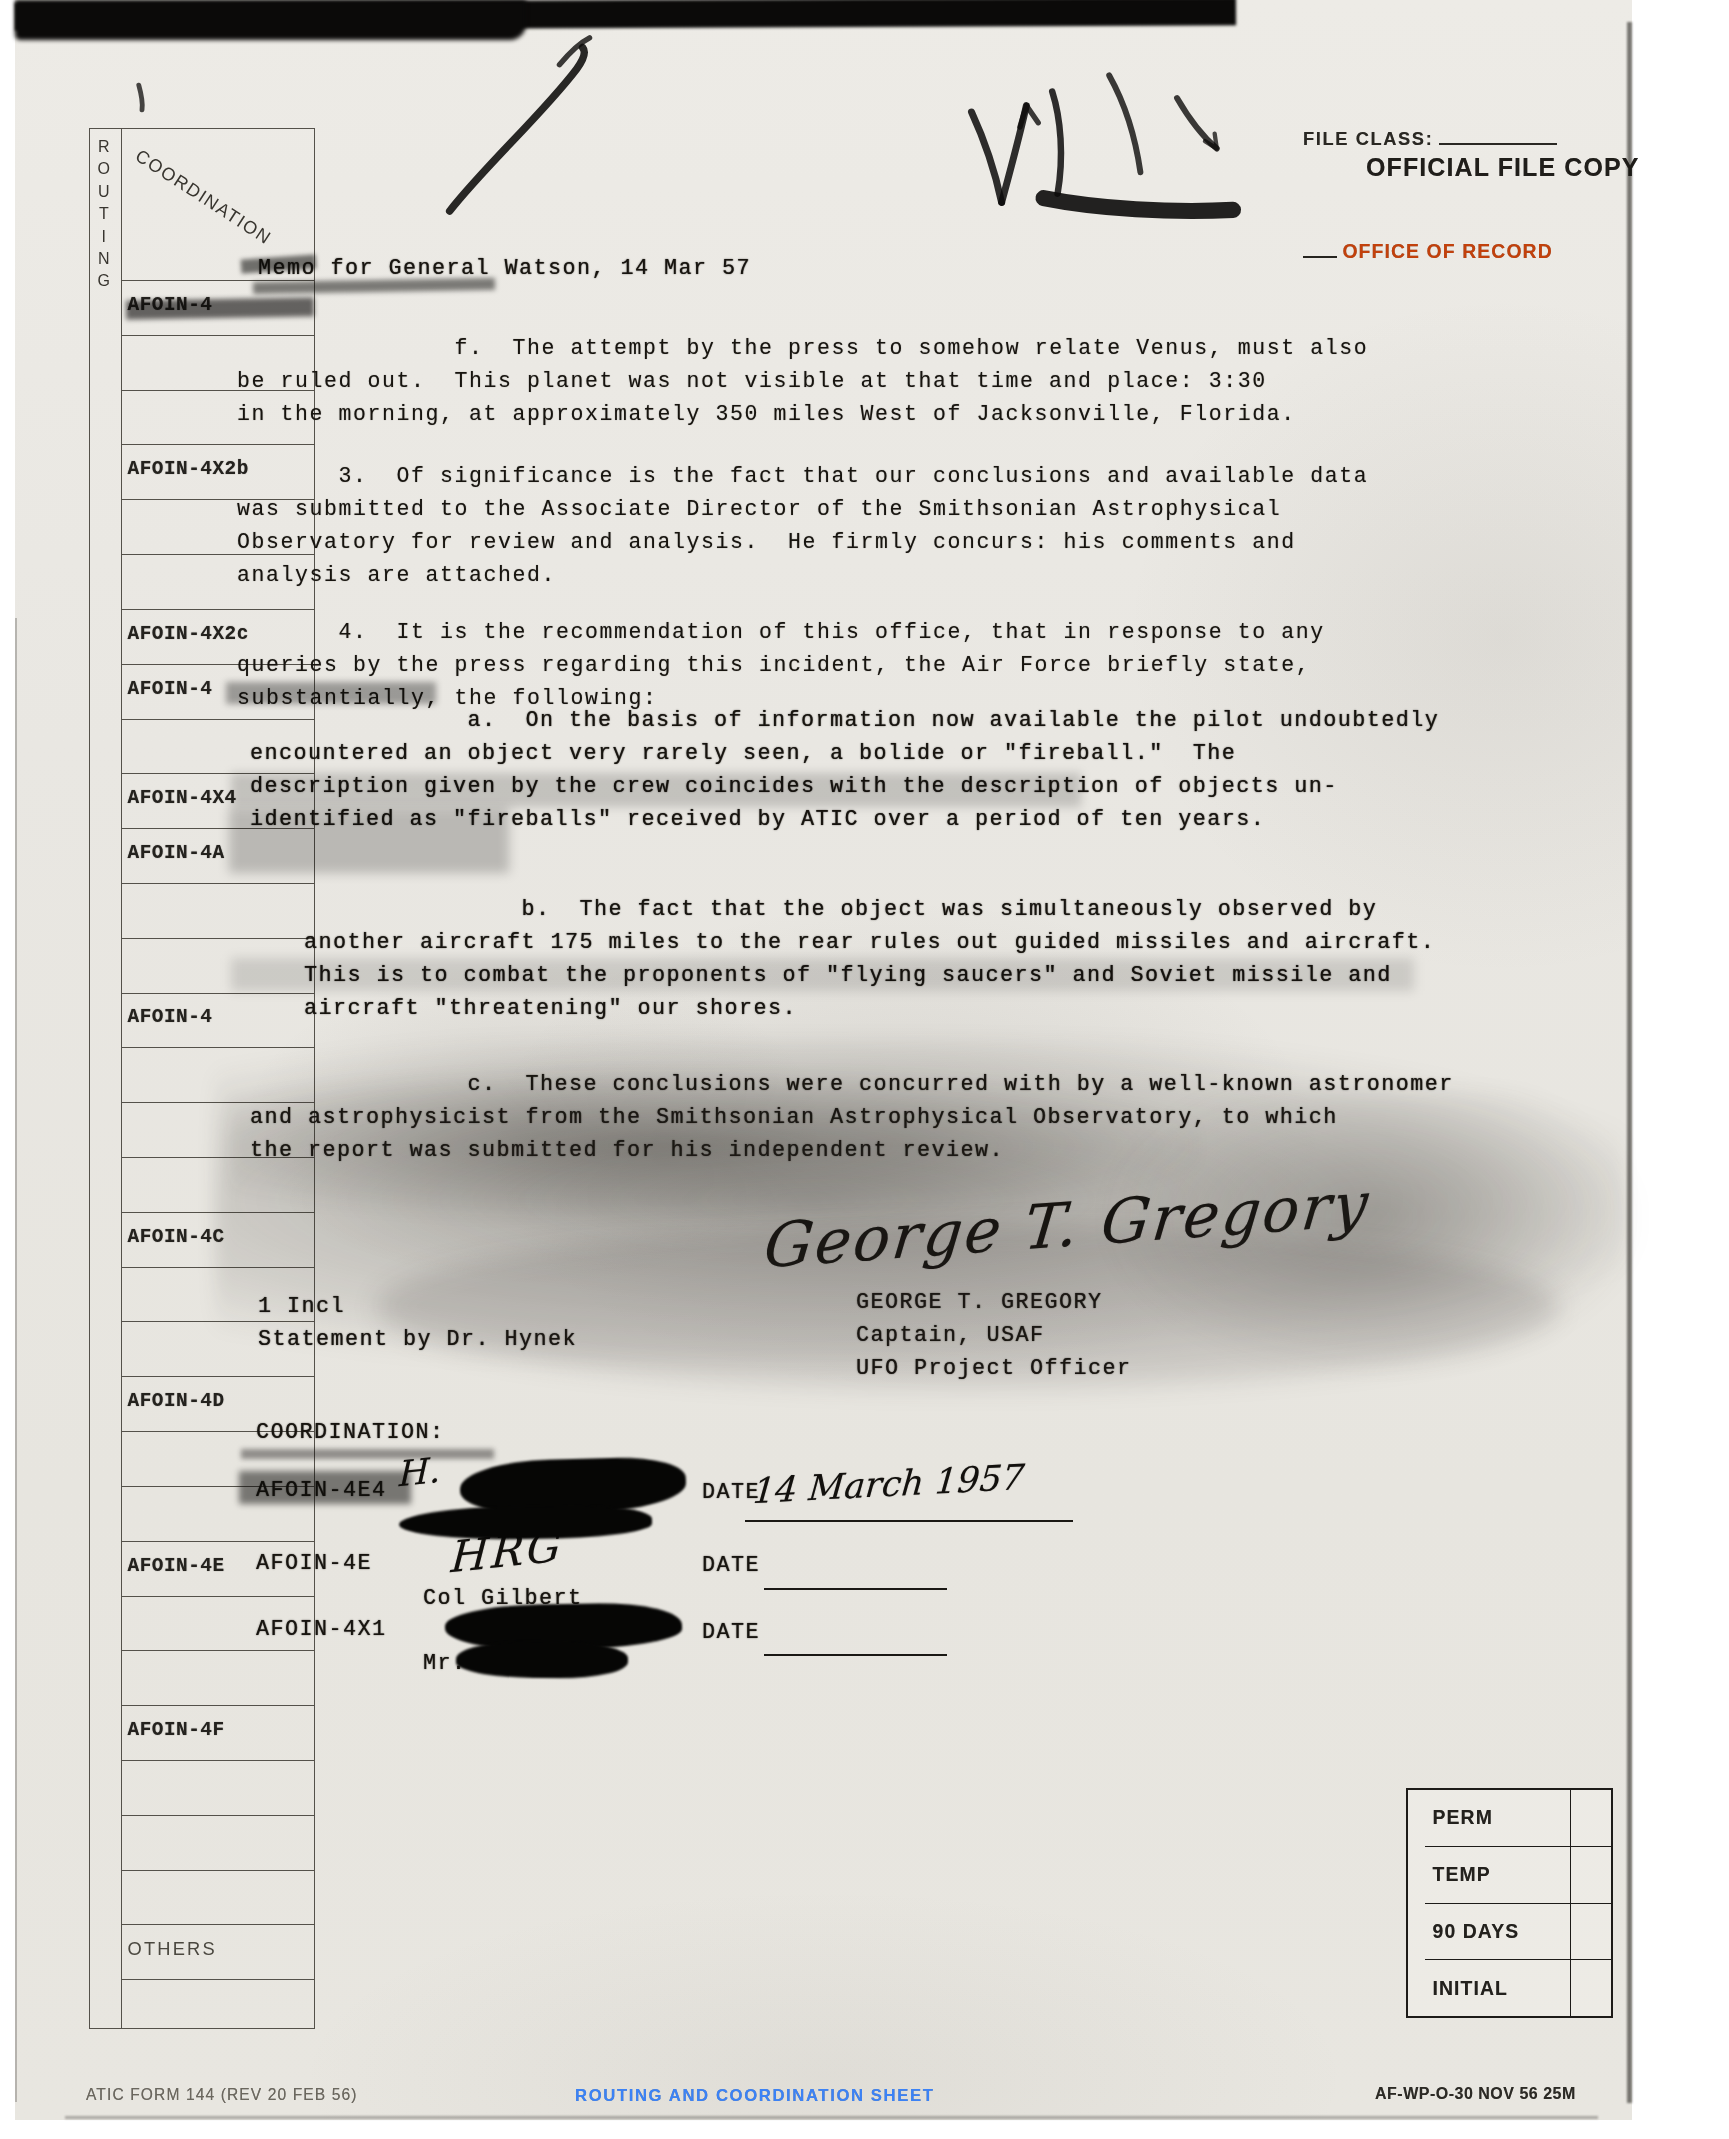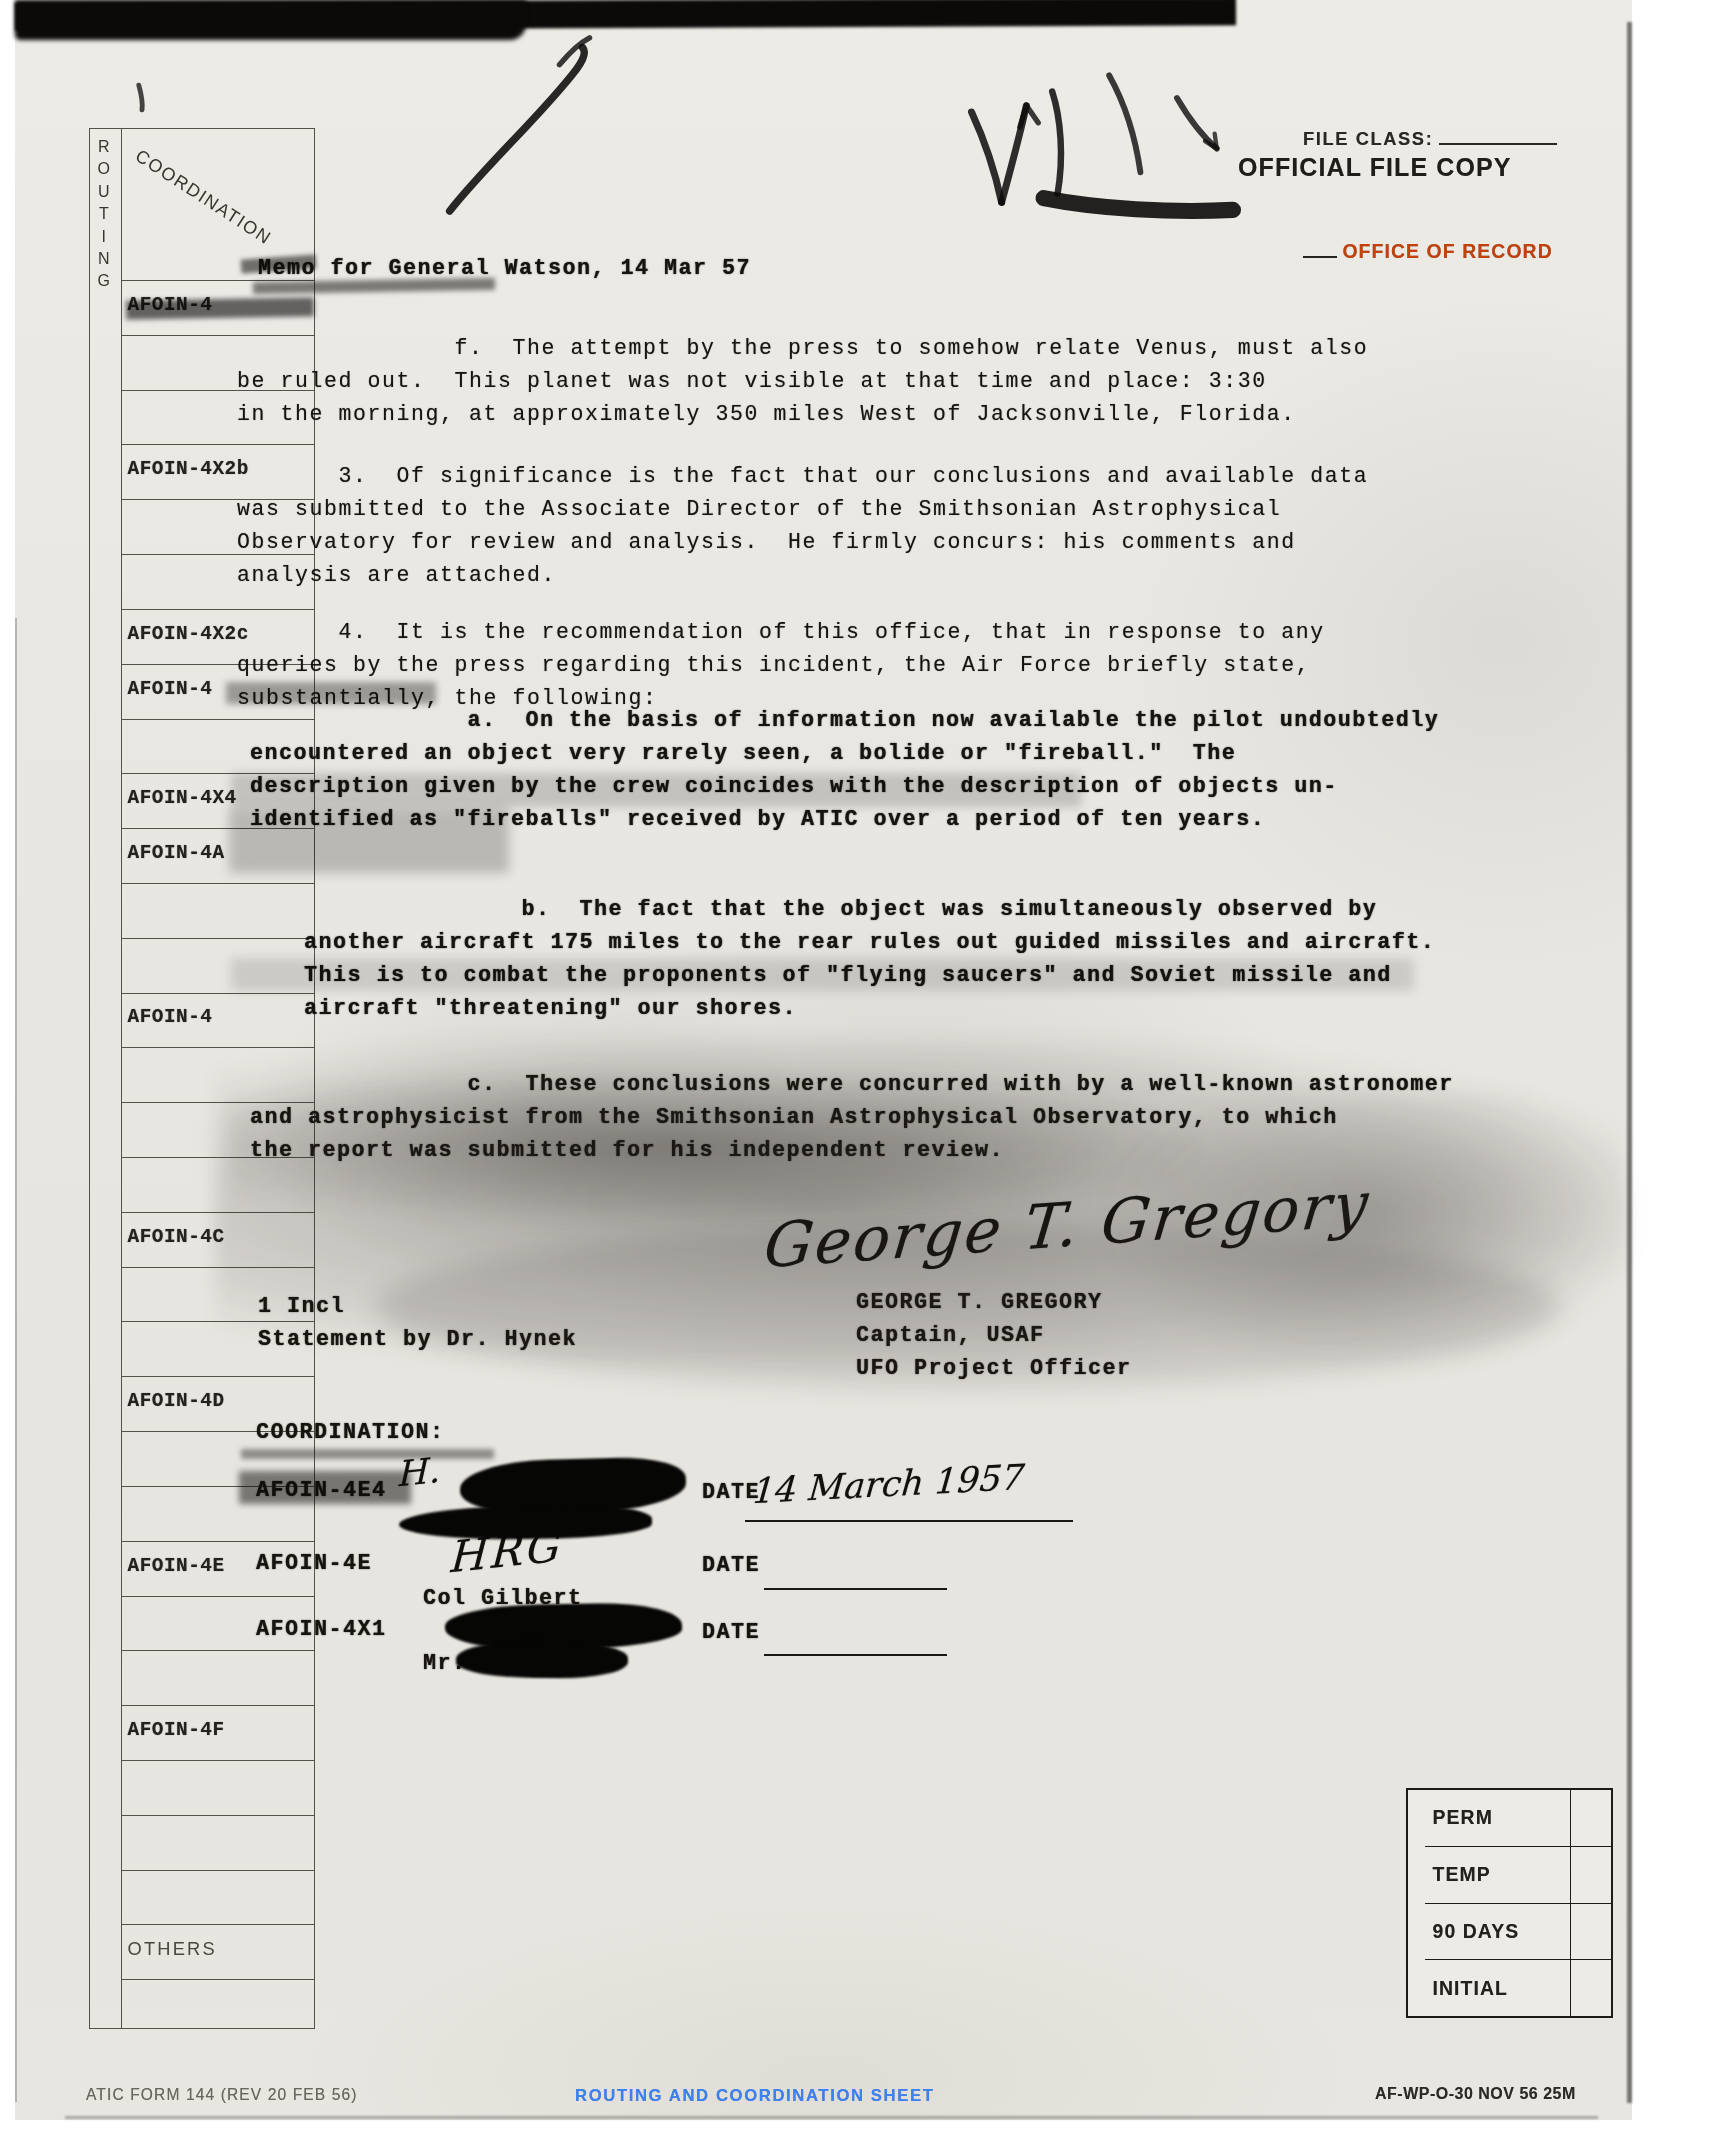--- a/index.html
+++ b/index.html
@@ -26,21 +26,21 @@
   
   .edge-top   { left:15px; top:0; width:1221px; height:28px; background:#0b0a09; filter:blur(1.6px); transform:rotate(-0.25deg); }
   .edge-top2  { left:15px; top:0; width:511px; height:40px; background:#0b0a09; filter:blur(2.2px); border-radius:0 0 16px 5.4px; }
   .edge-right { left:1627px; top:21.5px; width:5.4px; height:2081px; background:rgba(25,23,20,.55); filter:blur(1.1px); }
   .edge-bottom{ left:65px; top:2116px; width:1533px; height:2.7px; background:rgba(30,28,24,.3); filter:blur(1.1px); }
   .edge-left  { left:15px; top:618px; width:2.2px; height:1484px; background:rgba(30,28,24,.25); filter:blur(0.5px); }
   
   .printed { position:absolute; text-shadow: 0 0 0.5px rgba(0,0,0,.4); }
   .file-class { left:1303px; top:128px; font-size:18.3px; font-weight:600; letter-spacing:1.6px; color:#2a2823; white-space:nowrap; }
   .blank-line { display:inline-block; width:118px; border-bottom:2.2px solid #2a2823; height:16px; margin-left:5.4px; vertical-align:baseline; }
-  .official-copy { left:1238px; top:153px; font-size:25px; font-weight:700; letter-spacing:1.1px; color:#201e1a; white-space:nowrap; }
+  .official-copy { left:1366px; top:153px; font-size:25px; font-weight:700; letter-spacing:1.1px; color:#201e1a; white-space:nowrap; }
   .office-record { left:1303px; top:240px; font-size:19.4px; font-weight:700; letter-spacing:1.1px; color:#c2410c; white-space:nowrap; }
   .rec-line { display:inline-block; width:34px; border-bottom:2.2px solid #26241f; height:14px; margin-right:5.4px; }
   .footer-left  { left:86px;  top:2086px; font-size:15.6px; color:#6b675e; letter-spacing:1.1px; white-space:nowrap; }
   .footer-center{ left:575px; top:2086px; font-size:16.7px; font-weight:700; color:#3b82f6; letter-spacing:1.6px; white-space:nowrap; }
   .footer-right { left:1375px; top:2085px; font-size:16px; font-weight:700; color:#2c2a25; letter-spacing:0.5px; white-space:nowrap; }
   
   .routing-table { position:absolute; left:89px; top:128px; width:226px; height:1901px; border:1.6px solid #54514a; }
   .rt-strip { position:absolute; left:31px; top:0; bottom:0; width:0; border-left:1.1px solid #54514a; }
   .routing-vert {
     position:absolute; left:4.3px; top:8.6px; height:151px;
@@ -62,21 +62,21 @@
   }
   .rt-form { font-family:"Liberation Sans",sans-serif; font-weight:400; font-size:18.3px; letter-spacing:2.2px; color:#4a473f; text-shadow:none; }
   
   .typed {
     position:absolute;
     font-family:"Liberation Mono","DejaVu Sans Mono",monospace;
     font-size:21.5px; line-height:33px; letter-spacing:1.6px;
     color:#17140f; white-space:pre-wrap;
     text-shadow: 0 0 1.1px rgba(23,20,15,.45);
   }
-  .heavy { font-weight:700; text-shadow: 0 0 1.6px rgba(23,20,15,.7), 0.5px 0 0 rgba(23,20,15,.5); padding-left: 13px; }
+  .heavy { font-weight:400; text-shadow: 0 0 1.6px rgba(23,20,15,.7), 0.5px 0 0 rgba(23,20,15,.5); padding-left: 13px; }
   .memo-title { left:245px; top:252px; }
   .para-f { left:237px; top:332px; width:1291px; }
   .para-3 { left:237px; top:460px; width:1291px; }
   .para-4 { left:237px; top:616px; width:1291px; }
   .para-a { left:237px; top:704px; width:1291px; }
   .para-b { left:243px; top:893px; width:1291px;margin-left:48px; }
   .para-c { left:237px; top:1068px; width:1291px; }
   .encl-block { left:245px; top:1290px; }
   .sig-block  { left:843px; top:1286px; }
   .coord-heading { left:243px; top:1416px; }

